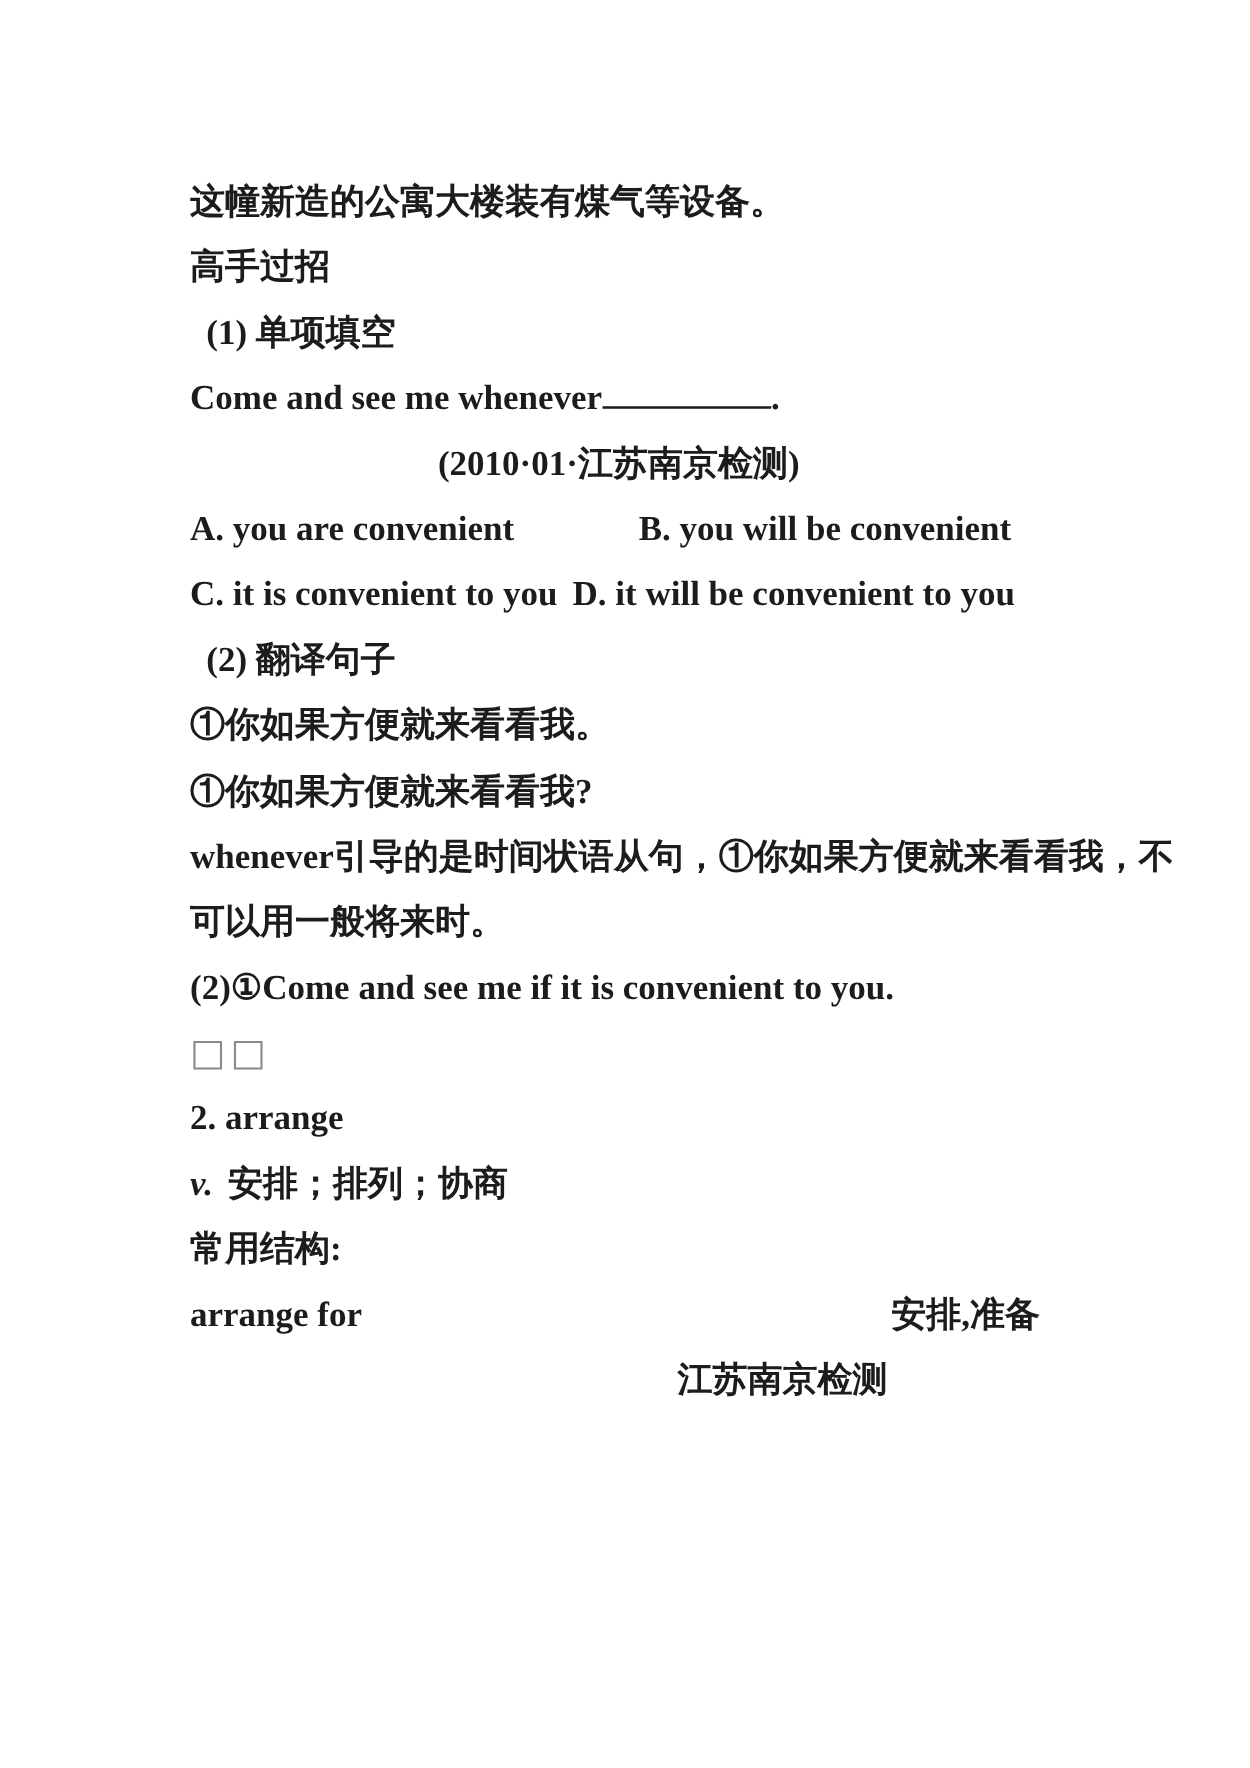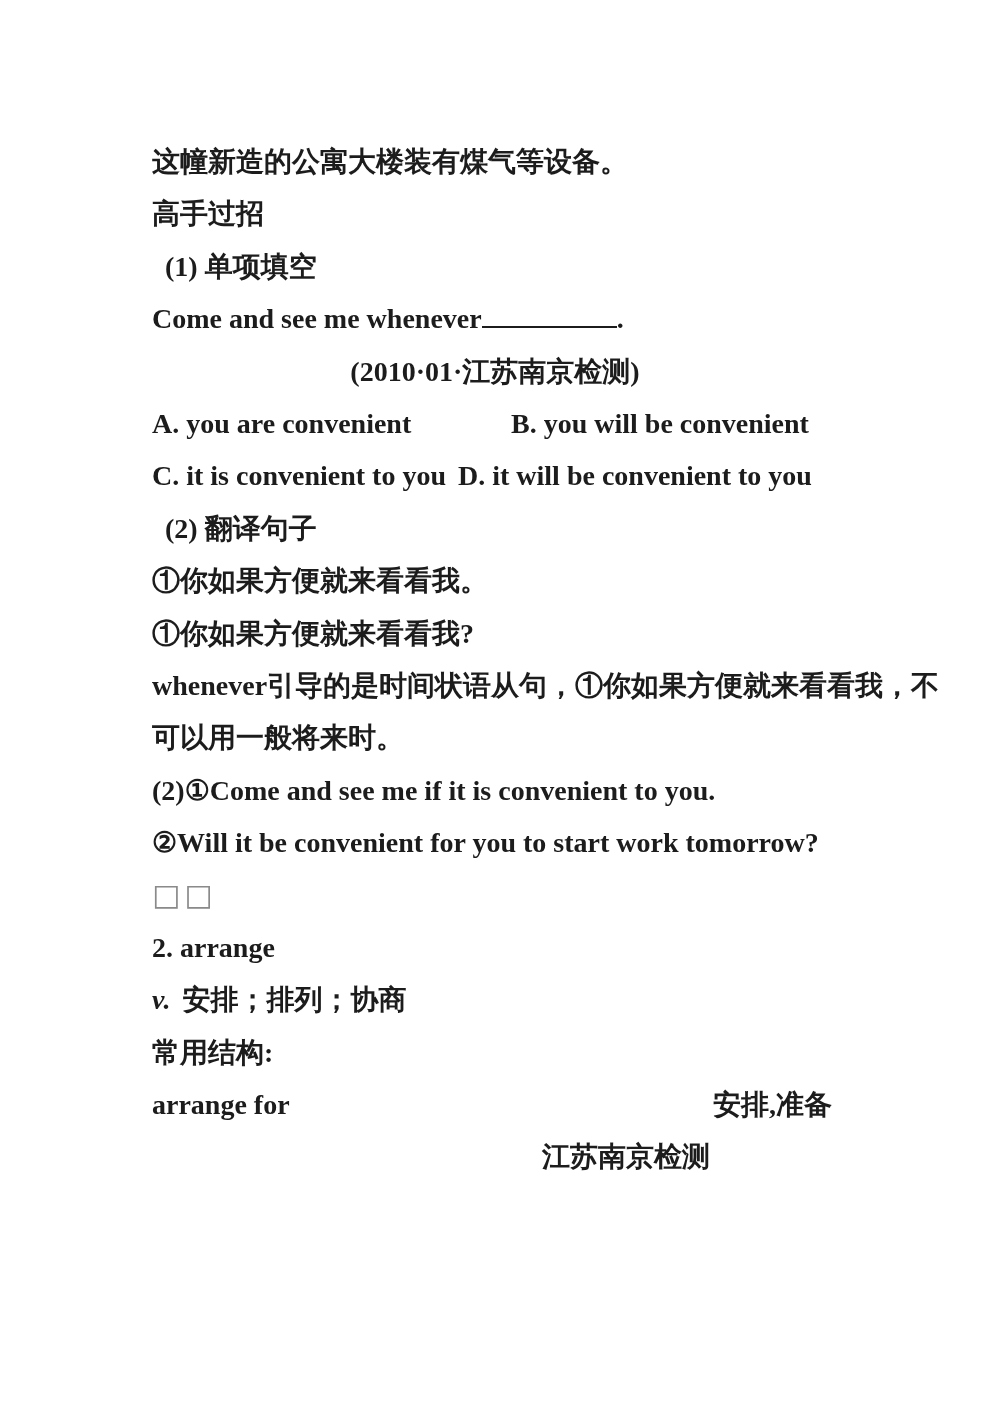--- a/index.html
+++ b/index.html
@@ -92,21 +92,20 @@
 
     <div class="line">①你如果方便就来看看我?</div>
 
 
     <div class="line">whenever引导的是时间状语从句，①你如果方便就来看看我，不</div>
 
     <div class="line">可以用一般将来时。</div>
 
     <div class="line">(2)①Come and see me if it is convenient to you.</div>
 
-    <div class="line">②Will it be convenient for you to start work tomorrow?</div>
 
     <div class="line"><span class="gray-boxes">□□</span></div>
 
     <div class="line">2. arrange</div>
 
     <div class="line"><span class="italic">v.</span><span>安排；排列；协商</span></div>
 
     <div class="line">常用结构:</div>
 
     <div class="line">

